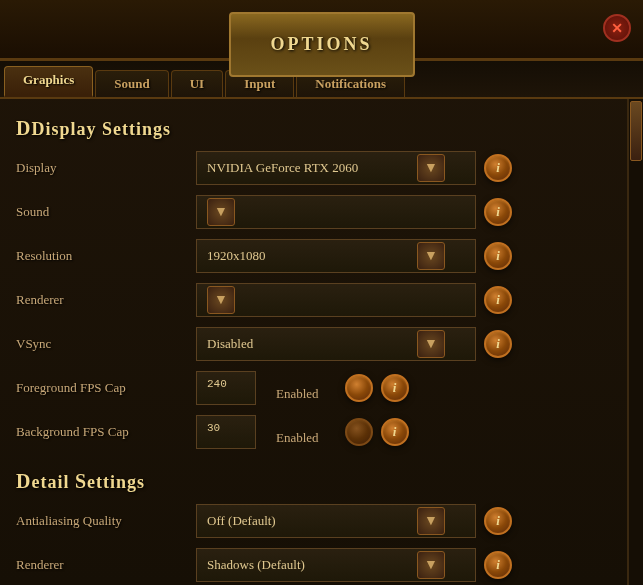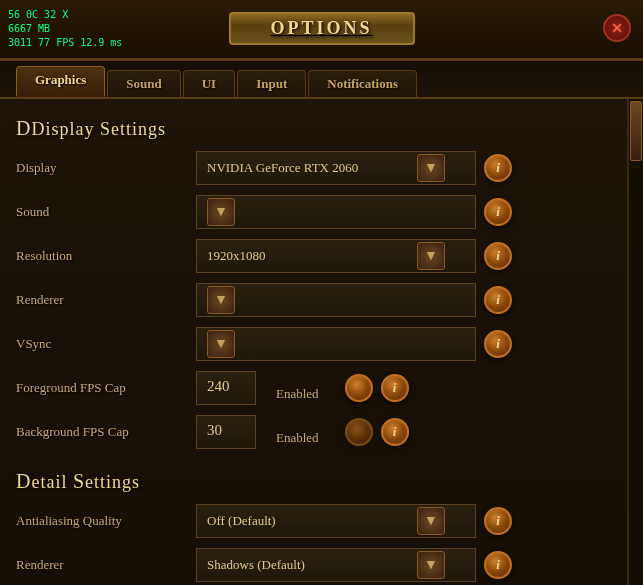--- a/index.html
+++ b/index.html
@@ -36,23 +36,22 @@
     }
 
     .title-container {
       position: absolute;
       top: 12px;
       left: 50%;
       transform: translateX(-50%);
       background: linear-gradient(180deg, #8a6820 0%, #5a4010 40%, #6a5018 100%);
       border: 2px solid #a07830;
       border-radius: 4px;
-      padding: 4px 40px;
+      padding: 20px 40px;
       z-index: 20;
-      text-decoration: underline;
     }
 
     .title-text {
       color: #f0d890;
       font-size: 18px;
       font-family: 'Georgia', serif;
       font-weight: bold;
       letter-spacing: 3px;
       text-transform: uppercase;
       text-shadow: 1px 1px 3px #000;
@@ -85,21 +84,21 @@
       right: 0;
       bottom: 0;
       background: linear-gradient(180deg, #1e1408 0%, #160f05 100%);
       border-top: 3px solid #5a3a10;
     }
 
     
     .tab-bar {
       display: flex;
       align-items: flex-end;
-      padding: 0 16px;
+      padding: 0 4px;
       background: linear-gradient(180deg, #150e05 0%, #1e1408 100%);
       border-bottom: 2px solid #5a3a10;
       height: 38px;
     }
 
     .tab {
       padding: 5px 18px;
       font-size: 13px;
       font-family: 'Georgia', serif;
       font-weight: bold;
@@ -149,21 +148,21 @@
       width: 16px;
       background: #150e05;
       border-left: 2px solid #3a2810;
     }
 
     
     .section-header {
       color: #f0d890;
       font-size: 18px;
       font-family: 'Georgia', serif;
-      font-weight: normal;
+      font-weight: bold;
       letter-spacing: 1px;
       margin: 6px 0 10px 0;
       text-shadow: 1px 1px 3px #000;
       text-transform: capitalize;
     }
 
     .section-header .cap {
       font-size: 20px;
       text-transform: uppercase;
     }
@@ -220,22 +219,22 @@
       color: #c8a060;
       font-size: 14px;
       flex-shrink: 0;
     }
 
     
     .input-box {
       background: linear-gradient(180deg, #2a2010 0%, #1e1808 100%);
       border: 1px solid #5a4020;
       color: #e0c890;
-      font-size: 15px;
-      font-family: Liberation Serif, serif;
+      font-size: 11px;
+      font-family: Liberation Mono, monospace;
       padding: 6px 10px;
       width: 60px;
       height: 34px;
     }
 
     
     .enabled-label {
       color: #c8a878;
       font-size: 13px;
       font-family: 'Georgia', serif;
@@ -283,25 +282,20 @@
     .row-right {
       display: flex;
       align-items: flex-end;
       gap: 16px;
     }
   </style>
 </head>
 <body>
 
 <div class="hud-bar">
-  <div class="hud-stats">
-    <div>56 0C   32 X</div>
-    <div>6667 MB</div>
-    <div>3011   77 FPS   12.9 ms</div>
-  </div>
   <div class="title-container">
     <div class="title-text">Options</div>
   </div>
   <div class="close-btn">✕</div>
 </div>
 
 <div class="main-panel">
 
   <div class="tab-bar">
     <div class="tab active">Graphics</div>
@@ -357,20 +351,21 @@
             <div class="dropdown-arrow">▼</div>
           </div>
           <div class="info-btn">i</div>
         </div>
       </div>
 
       <div class="setting-row">
         <div class="setting-label">VSync</div>
         <div class="setting-control">
           <div class="dropdown">
+            <span class="dropdown-text">Disabled</span>
             <div class="dropdown-arrow">▼</div>
           </div>
           <div class="info-btn">i</div>
         </div>
       </div>
 
       <div class="setting-row">
         <div class="setting-label">Foreground FPS Cap</div>
         <div class="setting-control">
           <div class="input-box">240</div>

